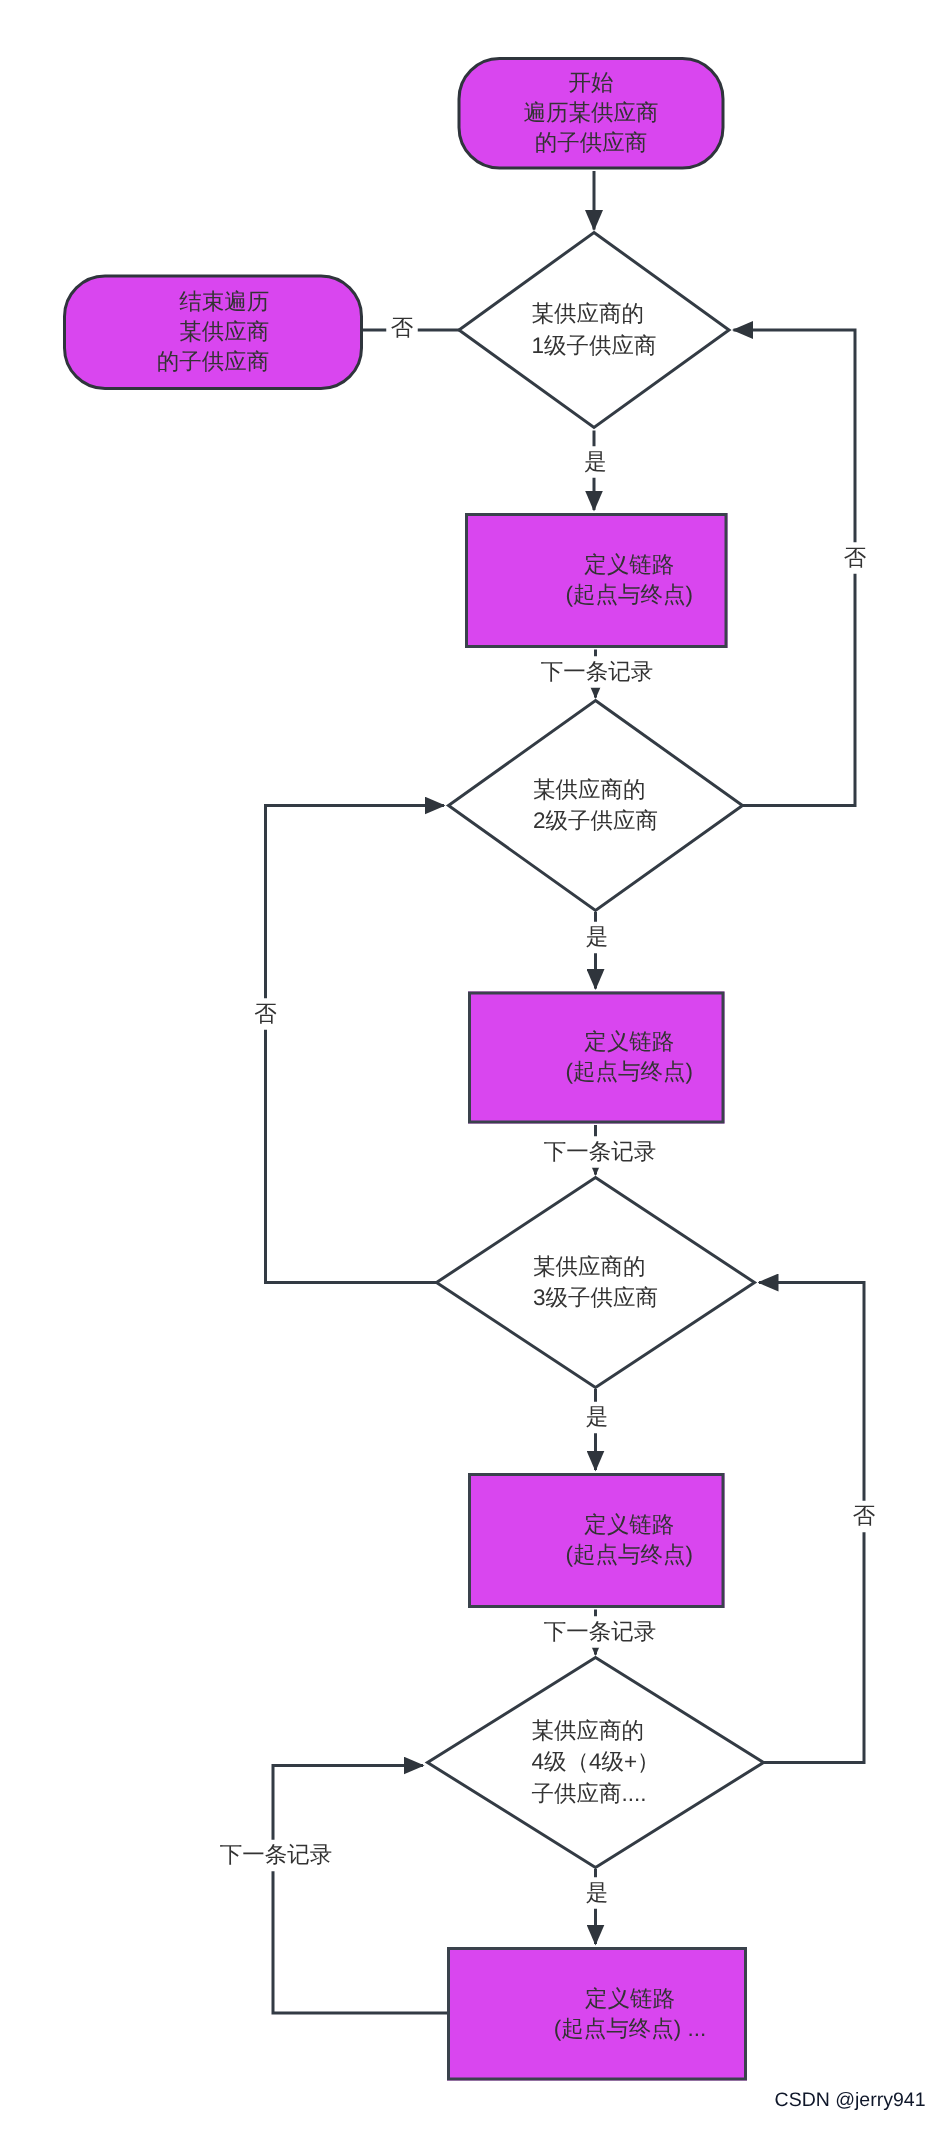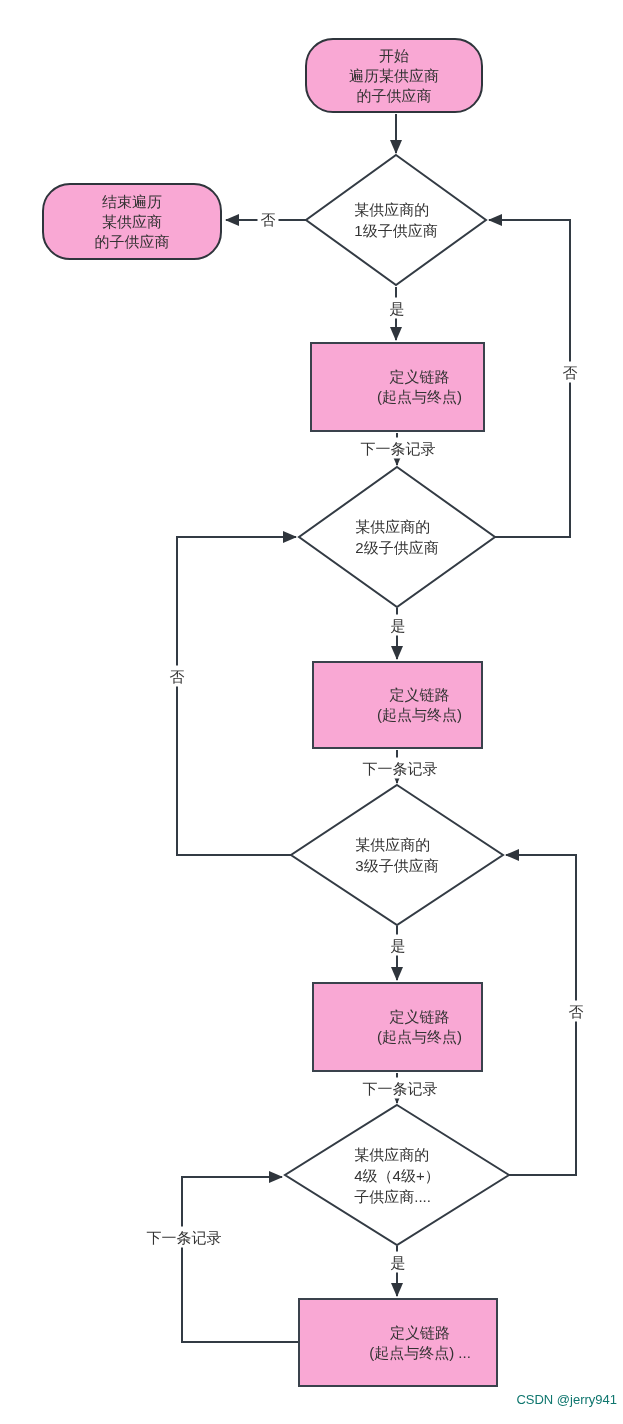--- a/index.html
+++ b/index.html
@@ -16,21 +16,21 @@
     overflow: hidden;
   }
   #edges {
     position: absolute;
     left: 0; top: 0;
     width: 623px; height: 1424px;
   }
   .node {
     position: absolute;
     box-sizing: border-box;
-    background: #f9a8d4;
+    background: #d946ef;
     display: flex;
     align-items: center;
     justify-content: center;
     text-align: center;
     color: #333333;
     font-size: 15px;
     line-height: 20px;
     white-space: pre-line;
   }
   .terminator {
@@ -57,21 +57,21 @@
     color: #333333;
     font-size: 15px;
     line-height: 17px;
     padding: 2px 3px;
     text-align: center;
     white-space: nowrap;
   }
   .watermark {
     position: absolute;
     font-size: 13px;
-    color: #0f766e;
+    color: #0f172a;
     white-space: nowrap;
   }
 </style>
 </head>
 <body>
 
 <div id="canvas">
 
   <svg id="edges" viewBox="0 0 623 1424" xmlns="http://www.w3.org/2000/svg">
     <defs>
@@ -101,21 +101,21 @@
       <polygon points="397,1105 509,1175 397,1245 285,1175"></polygon>
     </g>
   </svg>
 
   <div class="node terminator" style="left:305px; top:38px; width:178px; height:75px;">
     <span>开始
 遍历某供应商
 的子供应商</span>
   </div>
 
-  <div class="node terminator" style="left:42px; top:183px; width:180px; height:77px;">
+  <div class="node terminator" style="left:42px; top:183px; width:200px; height:77px;text-align:right;">
     <span>结束遍历
 某供应商
 的子供应商</span>
   </div>
 
   <div class="diamond-label" style="left:396px; top:220px;">某供应商的
 1级子供应商</div>
   <div class="diamond-label" style="left:397px; top:537px;">某供应商的
 2级子供应商</div>
   <div class="diamond-label" style="left:397px; top:855px;">某供应商的

